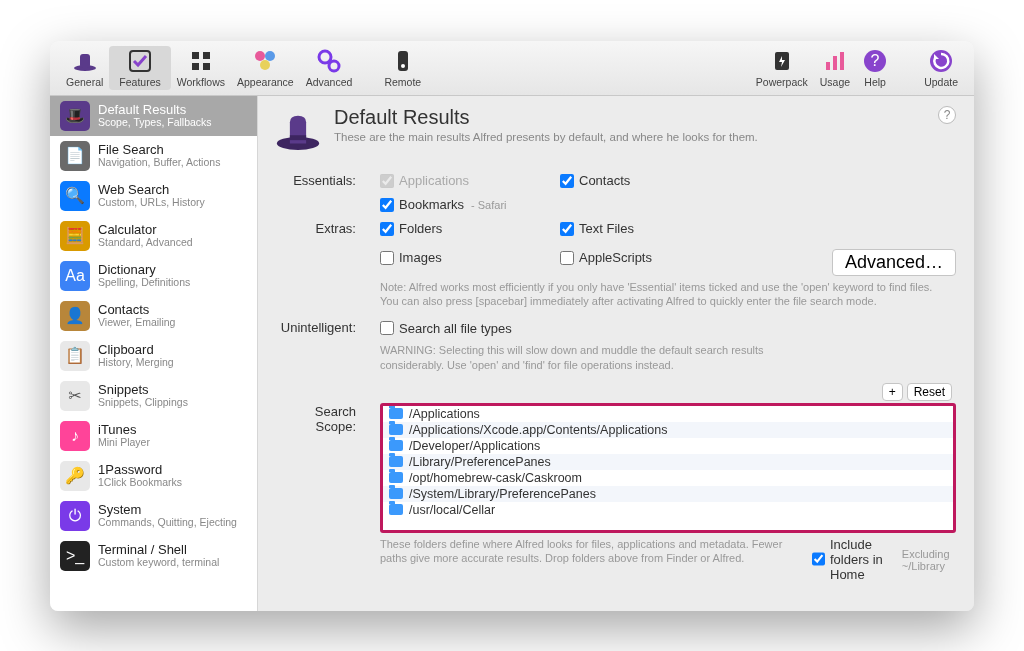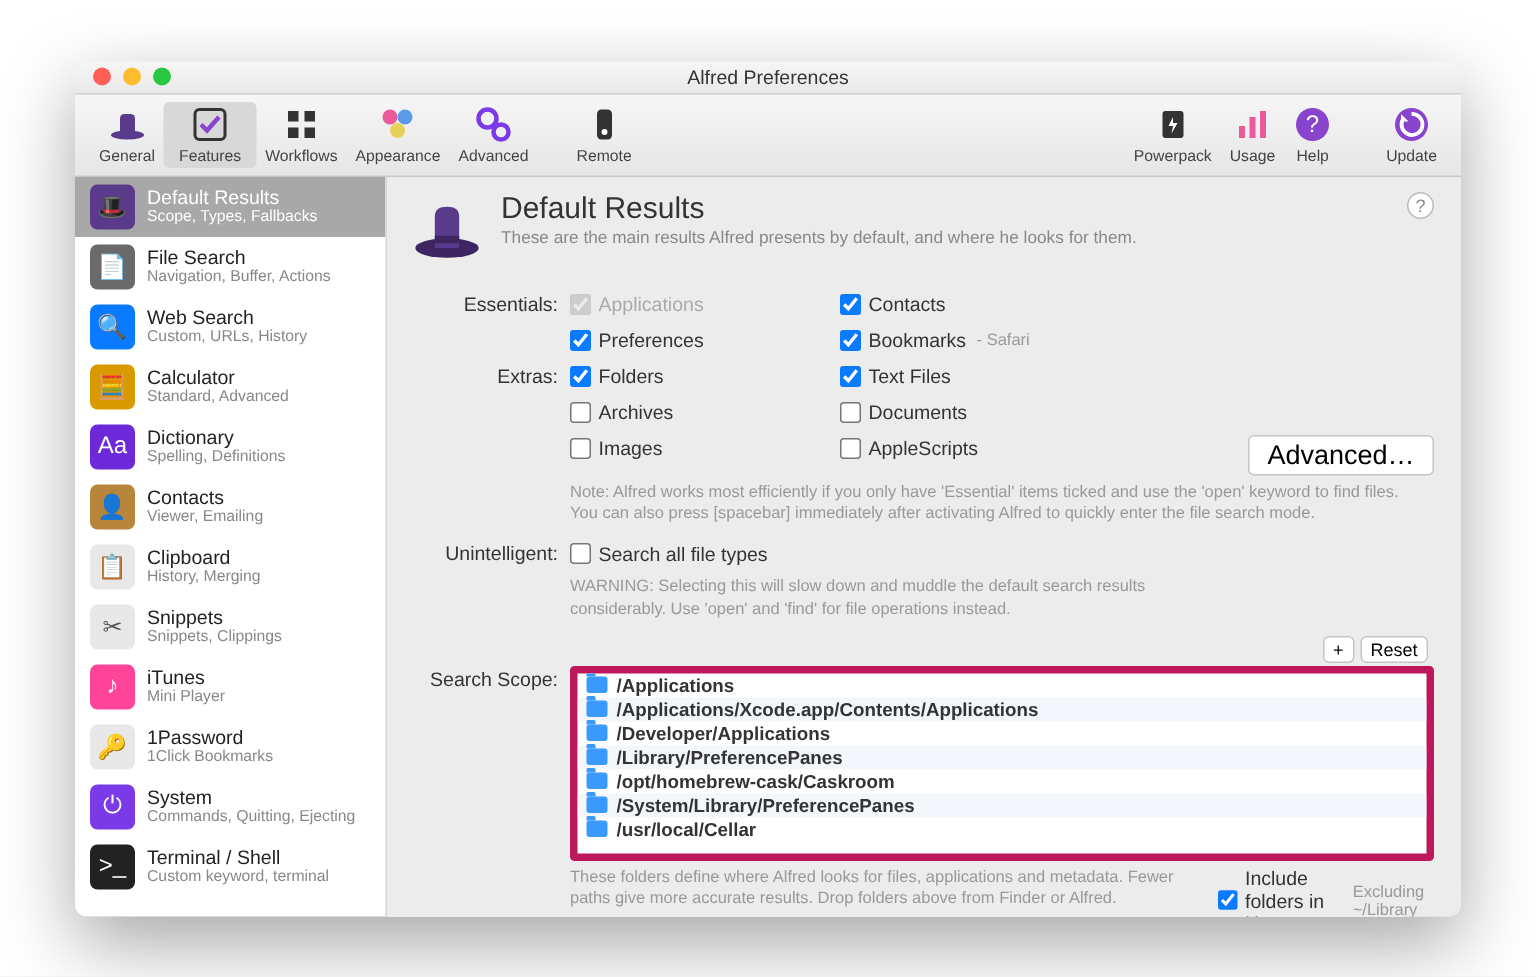--- a/index.html
+++ b/index.html
@@ -24,55 +24,47 @@
 .sbt { font-size:13px; color:#222; line-height:1.1; }
 .sbs { font-size:10.5px; color:#888; line-height:1.1; }
 .content { flex:1; background:#ececec; padding:10px 18px 12px 14px; overflow:auto; font-size:12.5px; color:#333; position:relative; }
 .hdr { display:flex; gap:10px; align-items:flex-start; }
 .hat { width:52px; height:52px; }
 .hdr h1 { font-size:20px; font-weight:500; color:#333; }
 .hdr p { font-size:11.5px; color:#888; margin-top:2px; }
 .help { position:absolute; right:18px; top:10px; width:18px; height:18px; border-radius:50%; background:#fff; border:1px solid #bbb; color:#888; font-size:12px; display:flex; align-items:center; justify-content:center; cursor:pointer; }
 .form { margin-top:14px; }
 .row { display:flex; margin-bottom:4px; }
-.lbl { width:108px; text-align:right; padding-right:8px; font-size:13px; color:#333; padding-top:1px; }
+.lbl { width:108px; text-align:right; padding-right:24px; font-size:13px; color:#333; padding-top:1px; }
 .cols { flex:1; display:flex; gap:20px; }
 .col { width:160px; }
 .chk { display:flex; align-items:center; gap:5px; font-size:13px; color:#333; margin-bottom:2px; min-height:18px; }
 .chk input { width:14px; height:14px; accent-color:#0a7aff; }
 .chk .sub { font-size:11px; color:#999; margin-left:2px; }
 .chk.disabled { color:#aaa; }
 .note { font-size:11px; color:#999; margin:4px 0 10px 108px; max-width:560px; line-height:1.35; }
 .btn { background:#fff; border:1px solid #c5c5c5; border-radius:4px; padding:2px 12px; font-size:18px; cursor:pointer; }
 .btn-sm { padding:1px 6px; font-size:12px; }
 .scope-actions { display:flex; justify-content:flex-end; gap:4px; margin-bottom:2px; margin-right:4px; }
-.scopebox { background:#fff; border:5px solid #be185d; border-radius:3px; height:130px; overflow-y:auto; font-size:12.5px;font-weight:bold; }
+.scopebox { background:#fff; border:3px solid #be185d; border-radius:3px; height:130px; overflow-y:auto; font-size:12.5px; }
 .scopeitem { display:flex; align-items:center; gap:6px; padding:1px 6px; }
 .scopeitem:nth-child(even){background:#f3f6fb;}
 .foldericon { width:14px; height:11px; background:#3b99fc; border-radius:2px; position:relative; flex-shrink:0; }
 .foldericon::before{content:'';position:absolute;top:-3px;left:0;width:6px;height:3px;background:#3b99fc;border-radius:1px 1px 0 0;}
 .scopefoot { display:flex; justify-content:space-between; align-items:flex-start; gap:12px; margin-top:4px; }
 .scopefoot .txt { font-size:11px; color:#999; max-width:420px; line-height:1.3; }
 .include { display:flex; flex-direction:row; align-items:center; }
 .include .chk { font-size:13px; }
 .include .sub2 { font-size:11px; color:#999; }
 svg { display:block; }
 </style>
 </head>
 <body>
 
 <div class="window">
-  <div class="titlebar">
-    <div class="traffic">
-      <div class="dot r"></div>
-      <div class="dot y"></div>
-      <div class="dot g"></div>
-    </div>
-    <div class="title">Alfred Preferences</div>
-  </div>
 
   <div class="toolbar" id="toolbar">
       <div class="tbitem">
         <div class="tbicon">
           <svg viewBox="0 0 26 26">
             <ellipse cx="13" cy="20" rx="11" ry="3" fill="#5a3a8a"></ellipse>
             <rect x="8" y="6" width="10" height="14" rx="3" fill="#5a3a8a"></rect>
           </svg>
         </div>
         <span>General</span>
@@ -192,21 +184,21 @@
           </div>
         </div>
         <div class="sbitem">
           <div class="sbicon" style="background:#d99a00;color:#fff">🧮</div>
           <div>
             <div class="sbt">Calculator</div>
             <div class="sbs">Standard, Advanced</div>
           </div>
         </div>
         <div class="sbitem">
-          <div class="sbicon" style="background:#6d28d9;color:#fff">Aa</div>
+          <div class="sbicon" style="background:#3b82f6;color:#fff">Aa</div>
           <div>
             <div class="sbt">Dictionary</div>
             <div class="sbs">Spelling, Definitions</div>
           </div>
         </div>
         <div class="sbitem">
           <div class="sbicon" style="background:#b8863a;color:#fff">👤</div>
           <div>
             <div class="sbt">Contacts</div>
             <div class="sbs">Viewer, Emailing</div>
@@ -287,26 +279,20 @@
                 </label>
               </div>
             </div>
         </div>
         <div class="row">
             <div class="lbl"></div>
             <div class="cols" id="ess1">
               <div class="col">
                 <label class="chk">
                   <input type="checkbox" checked="" style="">
-                  <span>Preferences</span>
-                </label>
-              </div>
-              <div class="col">
-                <label class="chk">
-                  <input type="checkbox" checked="" style="">
                   <span>Bookmarks</span>
                   <span class="sub">- Safari</span>
                 </label>
               </div>
             </div>
           </div>
 
         <div class="row">
           <div class="lbl">Extras:</div>
           <div class="cols" id="ex0">
@@ -319,34 +305,20 @@
               <div class="col">
                 <label class="chk">
                   <input type="checkbox" checked="" style="">
                   <span>Text Files</span>
                 </label>
               </div>
             </div>
         </div>
         <div class="row">
             <div class="lbl"></div>
-            <div class="cols" id="ex1">
-              <div class="col">
-                <label class="chk">
-                  <input type="checkbox" style="">
-                  <span>Archives</span>
-                </label>
-              </div>
-              <div class="col">
-                <label class="chk">
-                  <input type="checkbox" style="">
-                  <span>Documents</span>
-                </label>
-              </div>
-            </div>
           </div>
         <div class="row">
             <div class="lbl"></div>
           <div class="cols" id="ex2">
               <div class="col">
                 <label class="chk">
                   <input type="checkbox" style="">
                   <span>Images</span>
                 </label>
               </div>

